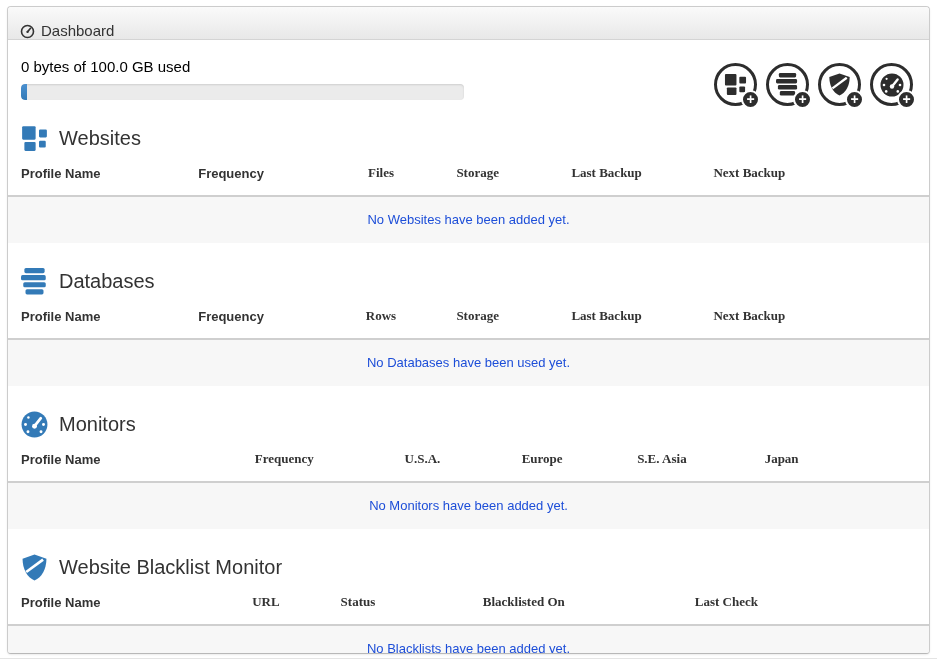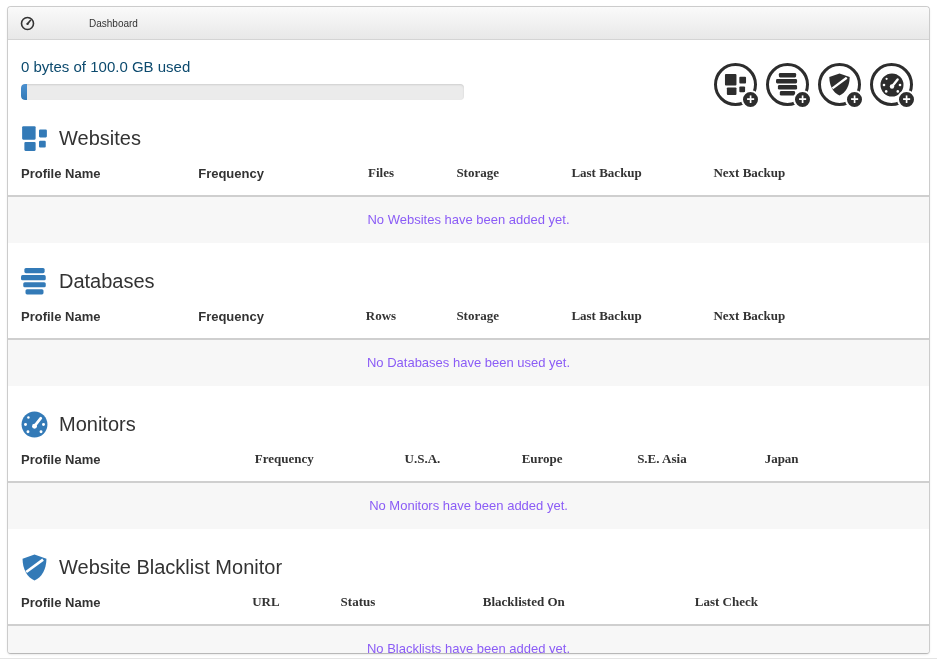--- a/index.html
+++ b/index.html
@@ -21,32 +21,31 @@
     border-radius: 4px;
     box-shadow: 0 1px 2px rgba(0,0,0,0.08);
     overflow: hidden;
   }
   .panel-heading {
     height: 33px;
     background: linear-gradient(#fafafa, #e8e8e8);
     border-bottom: 1px solid #d4d4d4;
     border-radius: 3px 3px 0 0;
     display: flex;
-    align-items: center;
+    align-items: flex-end;
     padding: 0 12px;
-    font-size: 10px;
+    font-size: 15px;
     color: #333;
-    gap: 48px;
   }
   .panel-heading .hicon { display: inline-flex; margin-right: 6px; }
   .panel-body { padding: 0 0 10px 0; }
 
   
   .storage-row { position: relative; padding: 18px 14px 0 13px; }
-  .usage-text { font-size: 15px; color: #0c4a6e; }
+  .usage-text { font-size: 15px; color: #000000; }
   .progress {
     margin-top: 9px;
     width: 443px; height: 16px;
     background: #ebebeb;
     border-radius: 4px;
     box-shadow: inset 0 1px 2px rgba(0,0,0,0.12);
     overflow: hidden;
   }
   .progress-fill {
     height: 100%;
@@ -106,21 +105,21 @@
     padding: 9px 6px 14px 6px;
     border-bottom: 2px solid #cfcfcf;
     white-space: nowrap;
     overflow: hidden;
   }
   .tbl th:first-child { padding-left: 13px; }
   .tbl td.empty {
     background: #f7f7f7;
     text-align: center;
     font-size: 13px;
-    color: #8b5cf6;
+    color: #1d4ed8;
     padding: 15px 0 16px 0;
   }
   .al { text-align: left; }
   .ac { text-align: center; font-family: Liberation Serif, serif; }
 
   
   .tbl-web th:nth-child(1){width:20%} .tbl-web th:nth-child(2){width:16%}
   .tbl-web th:nth-child(3){width:9%}  .tbl-web th:nth-child(4){width:12%}
   .tbl-web th:nth-child(5){width:16%} .tbl-web th:nth-child(6){width:15%}
   .tbl-web th:nth-child(7){width:12%}

